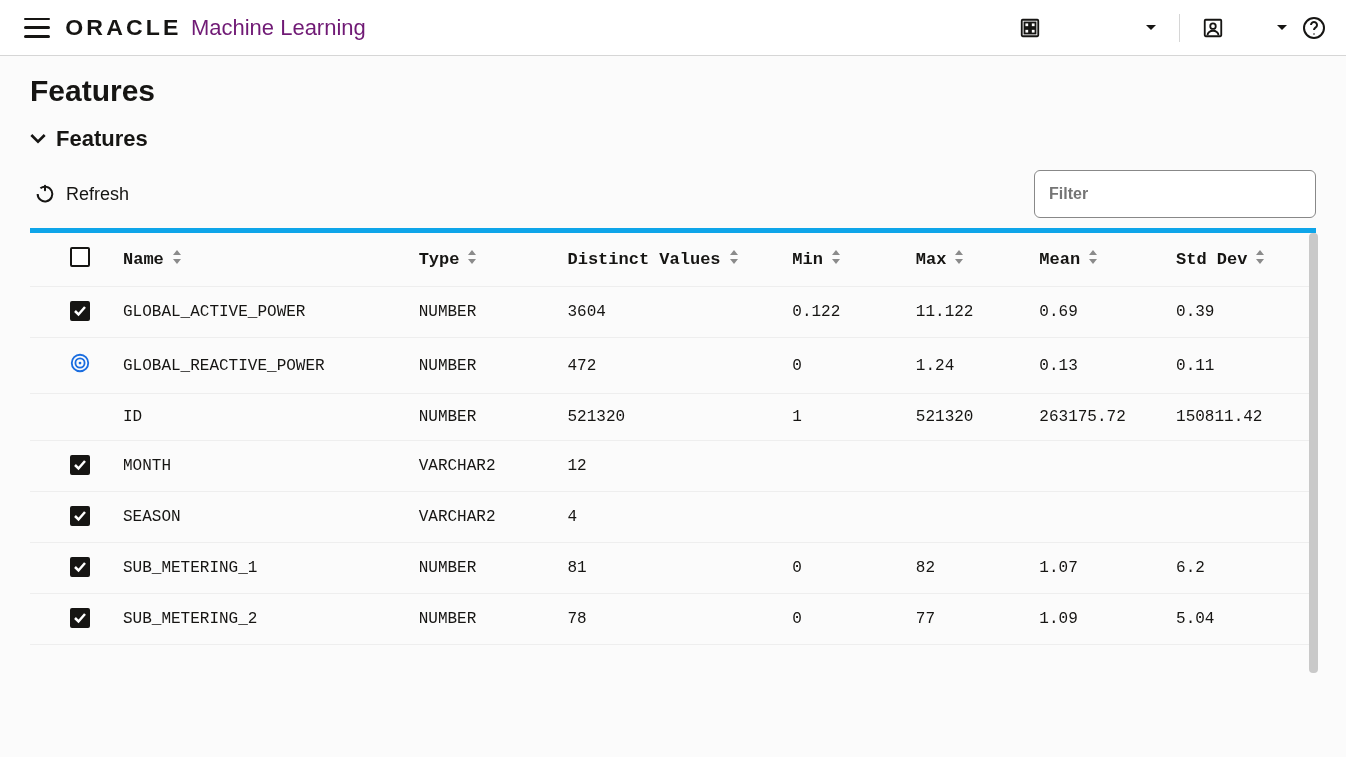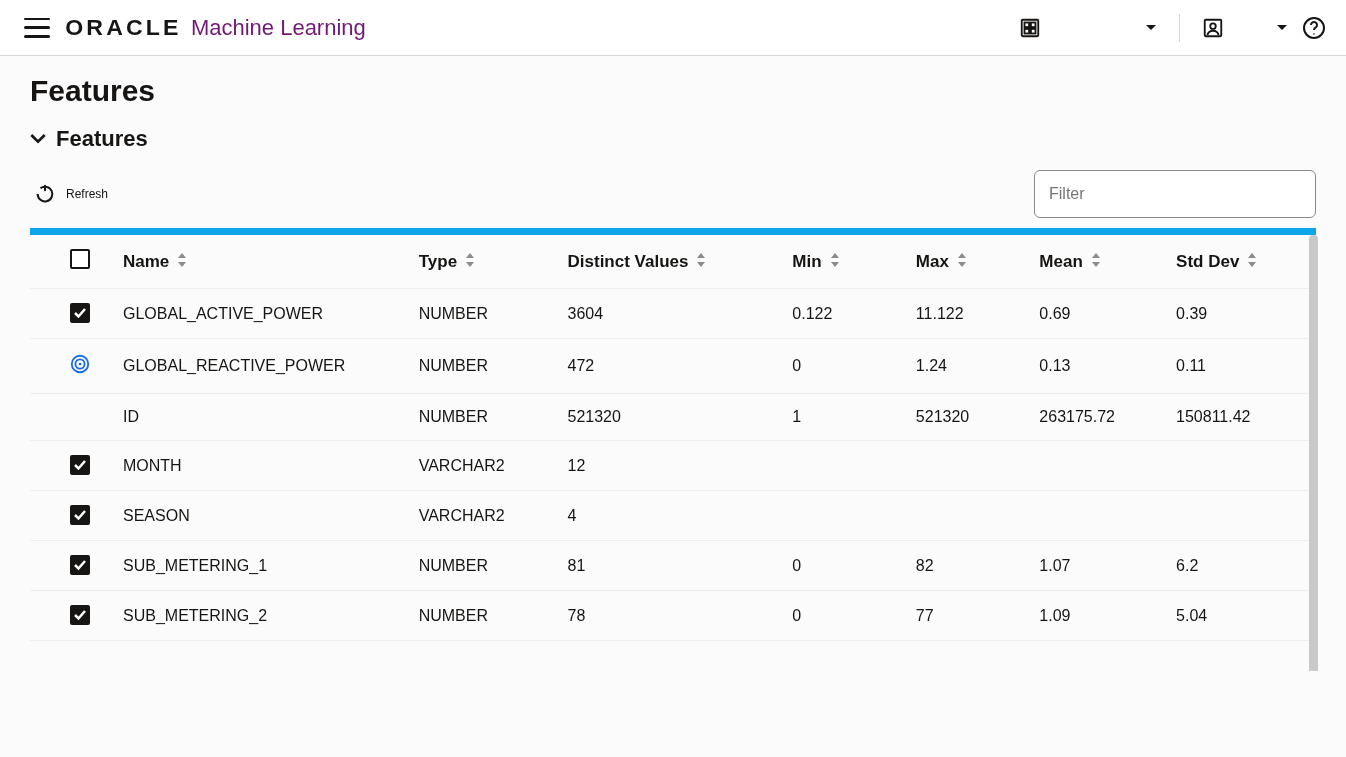--- a/index.html
+++ b/index.html
@@ -19,26 +19,26 @@
   .sq-icon, .user-grp, .help-icon { display: flex; align-items: center; }
   .caret-down { margin-left: 6px; }
   .vdiv { width: 1px; height: 28px; background: #d6d6d6; margin: 0 8px; }
 
   
   .page { padding: 14px 30px 30px 30px; }
   .page-title { font-size: 30px; font-weight: 800; margin: 4px 0 18px 0; }
   .section-header { display: flex; align-items: center; gap: 10px; margin-bottom: 18px; cursor: pointer; }
   .section-title { font-size: 22px; font-weight: 700; }
   .toolbar-row { display: flex; align-items: center; margin-bottom: 10px; }
-  .refresh-btn { display: flex; align-items: center; gap: 10px; cursor: pointer; padding: 6px 4px; font-size: 12px; }
+  .refresh-btn { display: flex; align-items: center; gap: 10px; cursor: pointer; padding: 6px 4px; font-size: 18px; }
   .toolbar-spacer { flex: 1; }
-  .filter-input { width: 282px; height: 48px; border: 1px solid #888; border-radius: 6px; padding: 0 14px; font-size: 16px; outline: none; }
+  .filter-input { width: 282px; height: 48px; border: 1px solid #888; border-radius: 6px; padding: 0 14px; font-size: 16px; outline: none; font-weight: bold; }
 
   
-  .table-wrap { position: relative; border-top: 7px solid #0ea5e9; }
+  .table-wrap { position: relative; border-top: 5px solid #0ea5e9; font-family: Liberation Mono, monospace; }
   .scroll-thumb { position: absolute; right: -2px; top: 0; width: 9px; height: 440px; background: #c9c9c9; border-radius: 4px; }
   table { width: 100%; border-collapse: collapse; table-layout: fixed; }
   th, td { text-align: left; padding: 14px 12px; border-bottom: 1px solid #eee; font-size: 16px; vertical-align: middle; }
   th { font-weight: 700; font-size: 17px; white-space: nowrap; }
   thead tr { border-bottom: 1px solid #e0e0e0; }
   .col-check { width: 80px; text-align: center; padding-left: 18px; padding-right: 0; }
   .col-name { width: 292px; }
   .col-type { width: 147px; }
   .col-distinct { width: 222px; }
   .col-min { width: 122px; }

